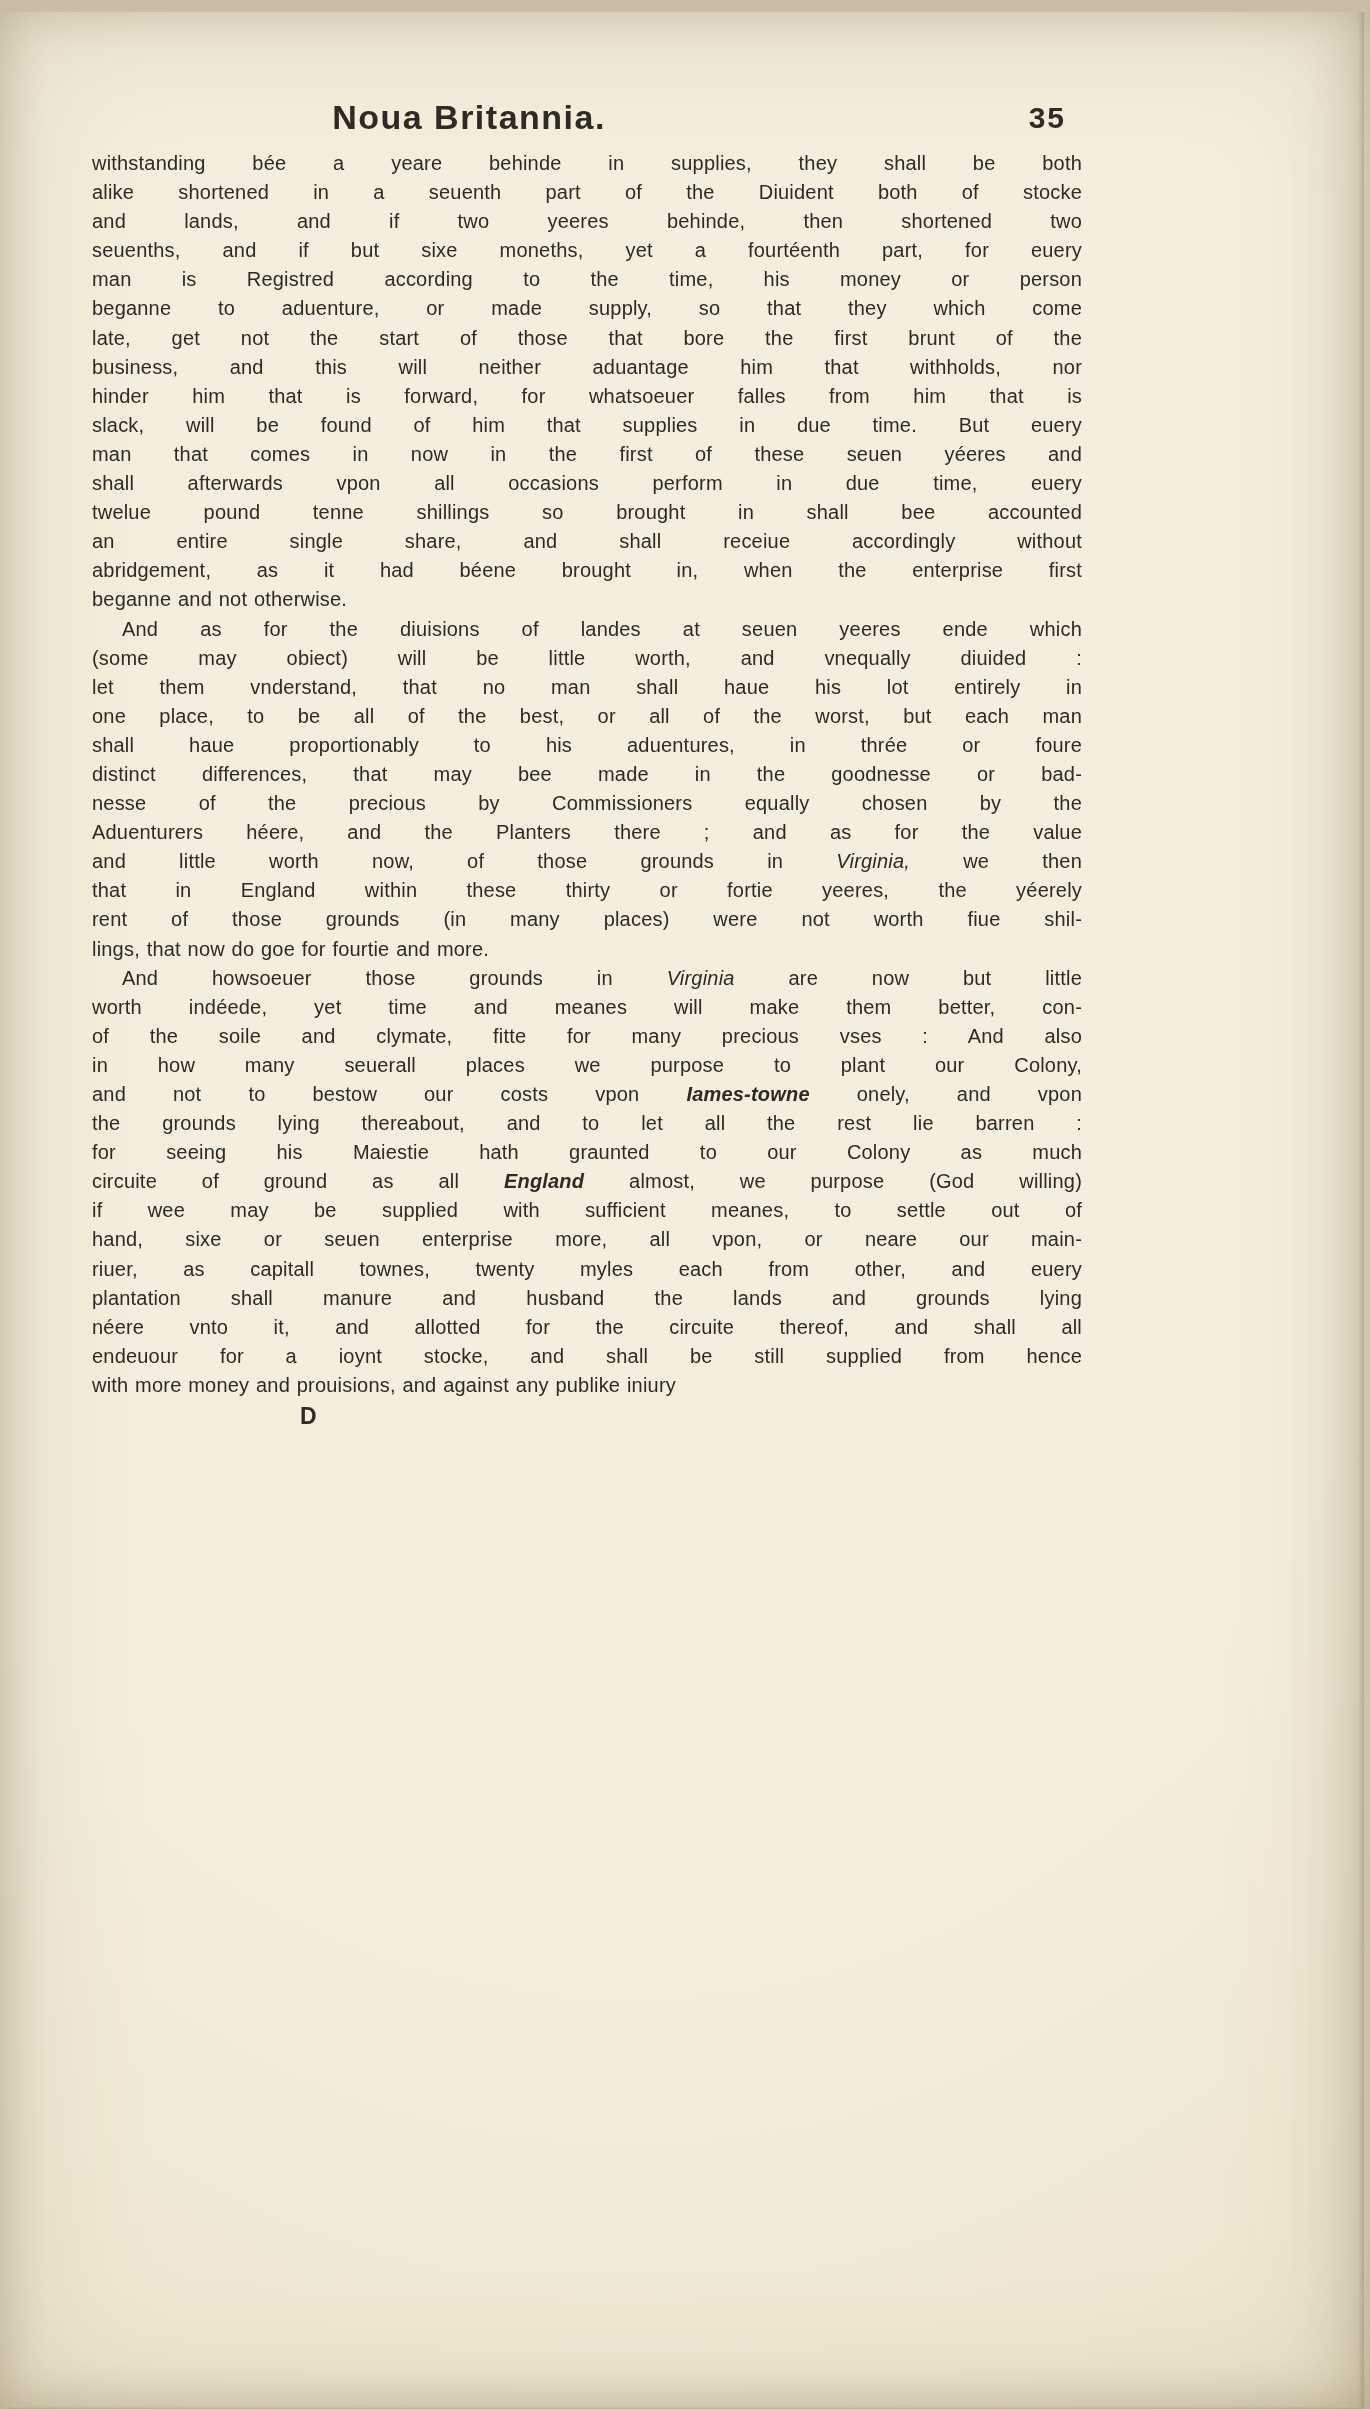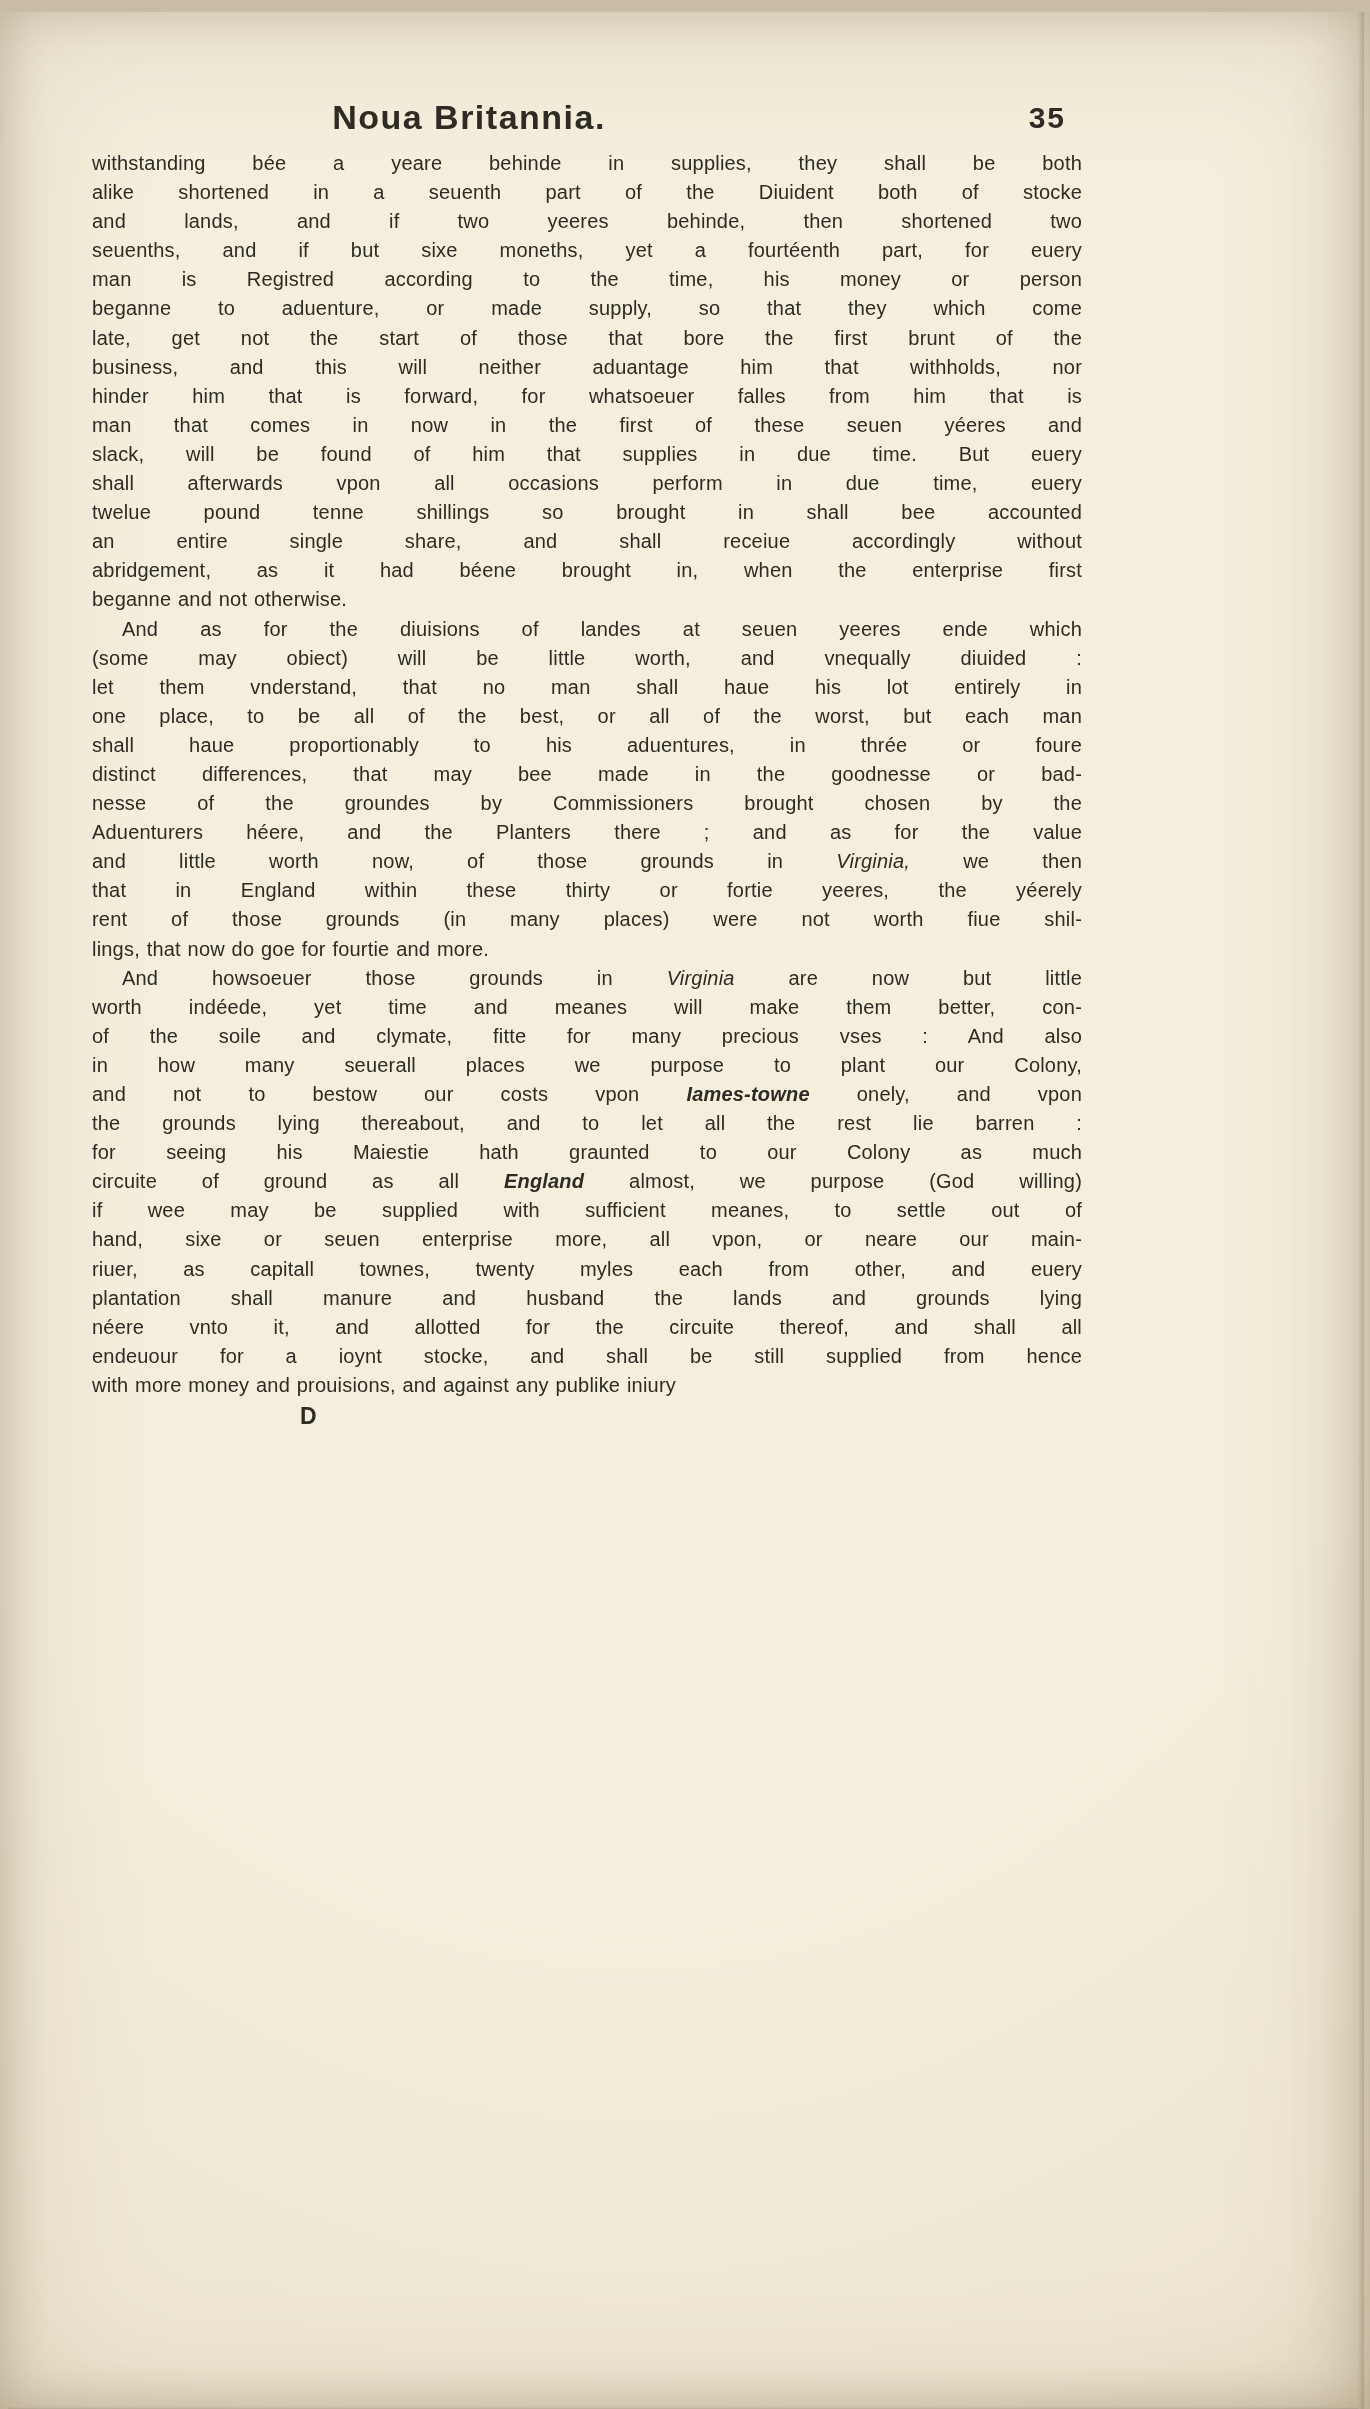--- a/index.html
+++ b/index.html
@@ -111,34 +111,34 @@
     <main class="body-text" id="body-text">
         <div class="line"><span>withstanding bée a yeare behinde in supplies, they shall be both</span></div>
         <div class="line"><span>alike shortened in a seuenth part of the Diuident both of stocke</span></div>
         <div class="line"><span>and lands, and if two yeeres behinde, then shortened two</span></div>
         <div class="line"><span>seuenths, and if but sixe moneths, yet a fourtéenth part, for euery</span></div>
         <div class="line"><span>man is Registred according to the time, his money or person</span></div>
         <div class="line"><span>beganne to aduenture, or made supply, so that they which come</span></div>
         <div class="line"><span>late, get not the start of those that bore the first brunt of the</span></div>
         <div class="line"><span>business, and this will neither aduantage him that withholds, nor</span></div>
         <div class="line"><span>hinder him that is forward, for whatsoeuer falles from him that is</span></div>
+        <div class="line"><span>slack, will be found of him that supplies in due time. But euery</span></div>
         <div class="line"><span>man that comes in now in the first of these seuen yéeres and</span></div>
-        <div class="line"><span>slack, will be found of him that supplies in due time. But euery</span></div>
         <div class="line"><span>shall afterwards vpon all occasions perform in due time, euery</span></div>
         <div class="line"><span>twelue pound tenne shillings so brought in shall bee accounted</span></div>
         <div class="line"><span>an entire single share, and shall receiue accordingly without</span></div>
         <div class="line"><span>abridgement, as it had béene brought in, when the enterprise first</span></div>
         <div class="line parend"><span>beganne and not otherwise.</span></div>
         <div class="line indent"><span>And as for the diuisions of landes at seuen yeeres ende which</span></div>
         <div class="line"><span>(some may obiect) will be little worth, and vnequally diuided :</span></div>
         <div class="line"><span>let them vnderstand, that no man shall haue his lot entirely in</span></div>
         <div class="line"><span>one place, to be all of the best, or all of the worst, but each man</span></div>
         <div class="line"><span>shall haue proportionably to his aduentures, in thrée or foure</span></div>
         <div class="line"><span>distinct differences, that may bee made in the goodnesse or bad-</span></div>
-        <div class="line"><span>nesse of the groundes by Commissioners brought chosen by the</span></div>
+        <div class="line"><span>nesse of the precious by Commissioners equally chosen by the</span></div>
         <div class="line"><span>Aduenturers héere, and the Planters there ; and as for the value</span></div>
         <div class="line"><span>and little worth now, of those grounds in </span><span class="it">Virginia,</span><span> we then</span></div>
         <div class="line"><span>that in England within these thirty or fortie yeeres, the yéerely</span></div>
         <div class="line"><span>rent of those grounds (in many places) were not worth fiue shil-</span></div>
         <div class="line parend"><span>lings, that now do goe for fourtie and more.</span></div>
         <div class="line indent"><span>And howsoeuer those grounds in </span><span class="it">Virginia</span><span> are now but little</span></div>
         <div class="line"><span>worth indéede, yet time and meanes will make them better, con-</span></div>
         <div class="line"><span>of the soile and clymate, fitte for many precious vses : And also</span></div>
         <div class="line"><span>in how many seuerall places we purpose to plant our Colony,</span></div>
         <div class="line"><span>and not to bestow our costs vpon </span><span class="bit">Iames-towne</span><span> onely, and vpon</span></div>

